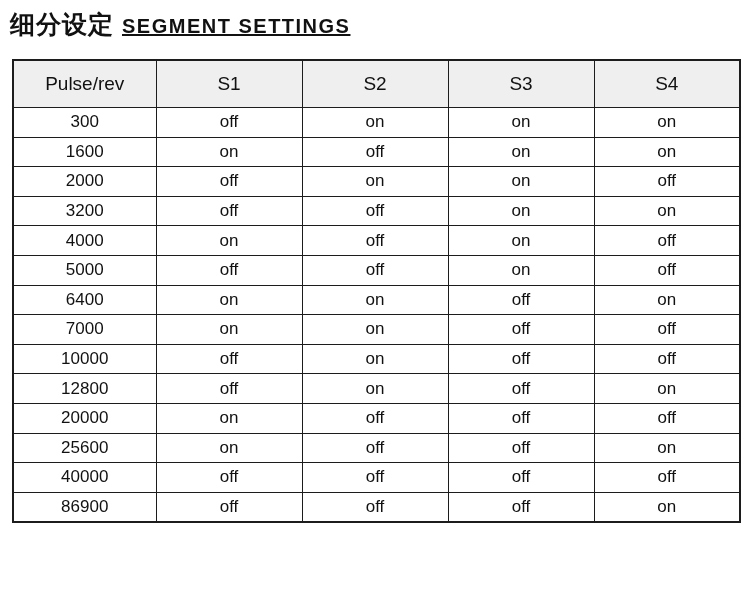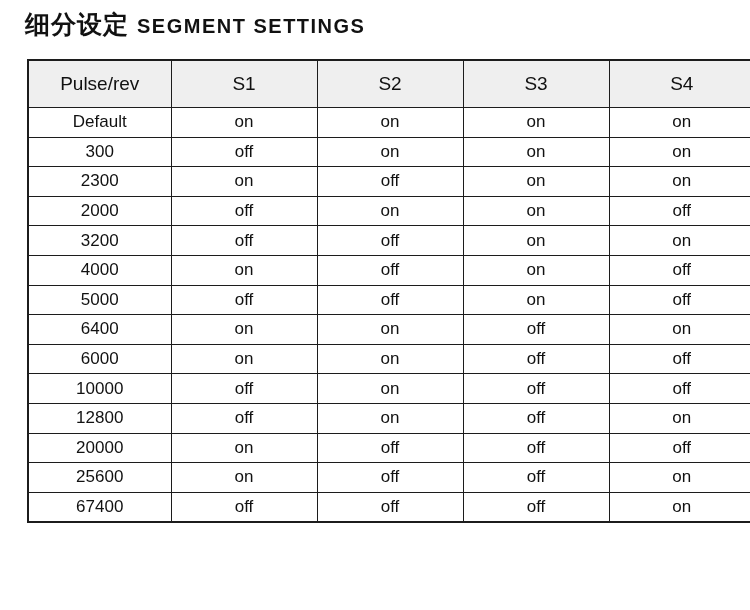--- a/index.html
+++ b/index.html
@@ -8,39 +8,40 @@
     background: #ffffff;
     width: 750px;
     height: 610px;
     font-family: "Liberation Sans", "DejaVu Sans", sans-serif;
     color: var(--text, #111);
   }
   .page {
     width: 750px;
     height: 610px;
     box-sizing: border-box;
-    padding: 8px 10px 0 25px;
+    padding: 8px 10px 0 10px;
     overflow: hidden;
   }
   .title {
     margin: 0 0 18px 0;
     white-space: nowrap;
     display: flex;
     align-items: baseline;
     gap: 8px;
   }
   .title-cjk {
     font-size: 25px;
     font-weight: 700;
     letter-spacing: 1px;
   }
   .title-latin {
     font-size: 20px;
     font-weight: 700;
     letter-spacing: 1.5px;
+    text-decoration: underline;
   }
   table.segment-table {
     border-collapse: collapse;
     table-layout: fixed;
     width: 728px;
     margin-left: 2px;
     border: 2px solid var(--border, #1c1c1c);
   }
   .segment-table th,
   .segment-table td {
@@ -86,35 +87,28 @@
       <tr>
         <th>Pulse/rev</th>
         <th>S1</th>
         <th>S2</th>
         <th>S3</th>
         <th>S4</th>
       </tr>
     </thead>
     <tbody>
         <tr>
-          <td>Default</td>
-          <td>on</td>
-          <td>on</td>
-          <td>on</td>
-          <td>on</td>
-        </tr>
-        <tr>
           <td>300</td>
           <td>off</td>
           <td>on</td>
           <td>on</td>
           <td>on</td>
         </tr>
         <tr>
-          <td>2300</td>
+          <td>1600</td>
           <td>on</td>
           <td>off</td>
           <td>on</td>
           <td>on</td>
         </tr>
         <tr>
           <td>2000</td>
           <td>off</td>
           <td>on</td>
           <td>on</td>
@@ -142,21 +136,21 @@
           <td>off</td>
         </tr>
         <tr>
           <td>6400</td>
           <td>on</td>
           <td>on</td>
           <td>off</td>
           <td>on</td>
         </tr>
         <tr>
-          <td>6000</td>
+          <td>7000</td>
           <td>on</td>
           <td>on</td>
           <td>off</td>
           <td>off</td>
         </tr>
         <tr>
           <td>10000</td>
           <td>off</td>
           <td>on</td>
           <td>off</td>
@@ -177,21 +171,28 @@
           <td>off</td>
         </tr>
         <tr>
           <td>25600</td>
           <td>on</td>
           <td>off</td>
           <td>off</td>
           <td>on</td>
         </tr>
         <tr>
-          <td>67400</td>
+          <td>40000</td>
+          <td>off</td>
+          <td>off</td>
+          <td>off</td>
+          <td>off</td>
+        </tr>
+        <tr>
+          <td>86900</td>
           <td>off</td>
           <td>off</td>
           <td>off</td>
           <td>on</td>
         </tr>
       </tbody>
   </table>
 
 </div>
 

